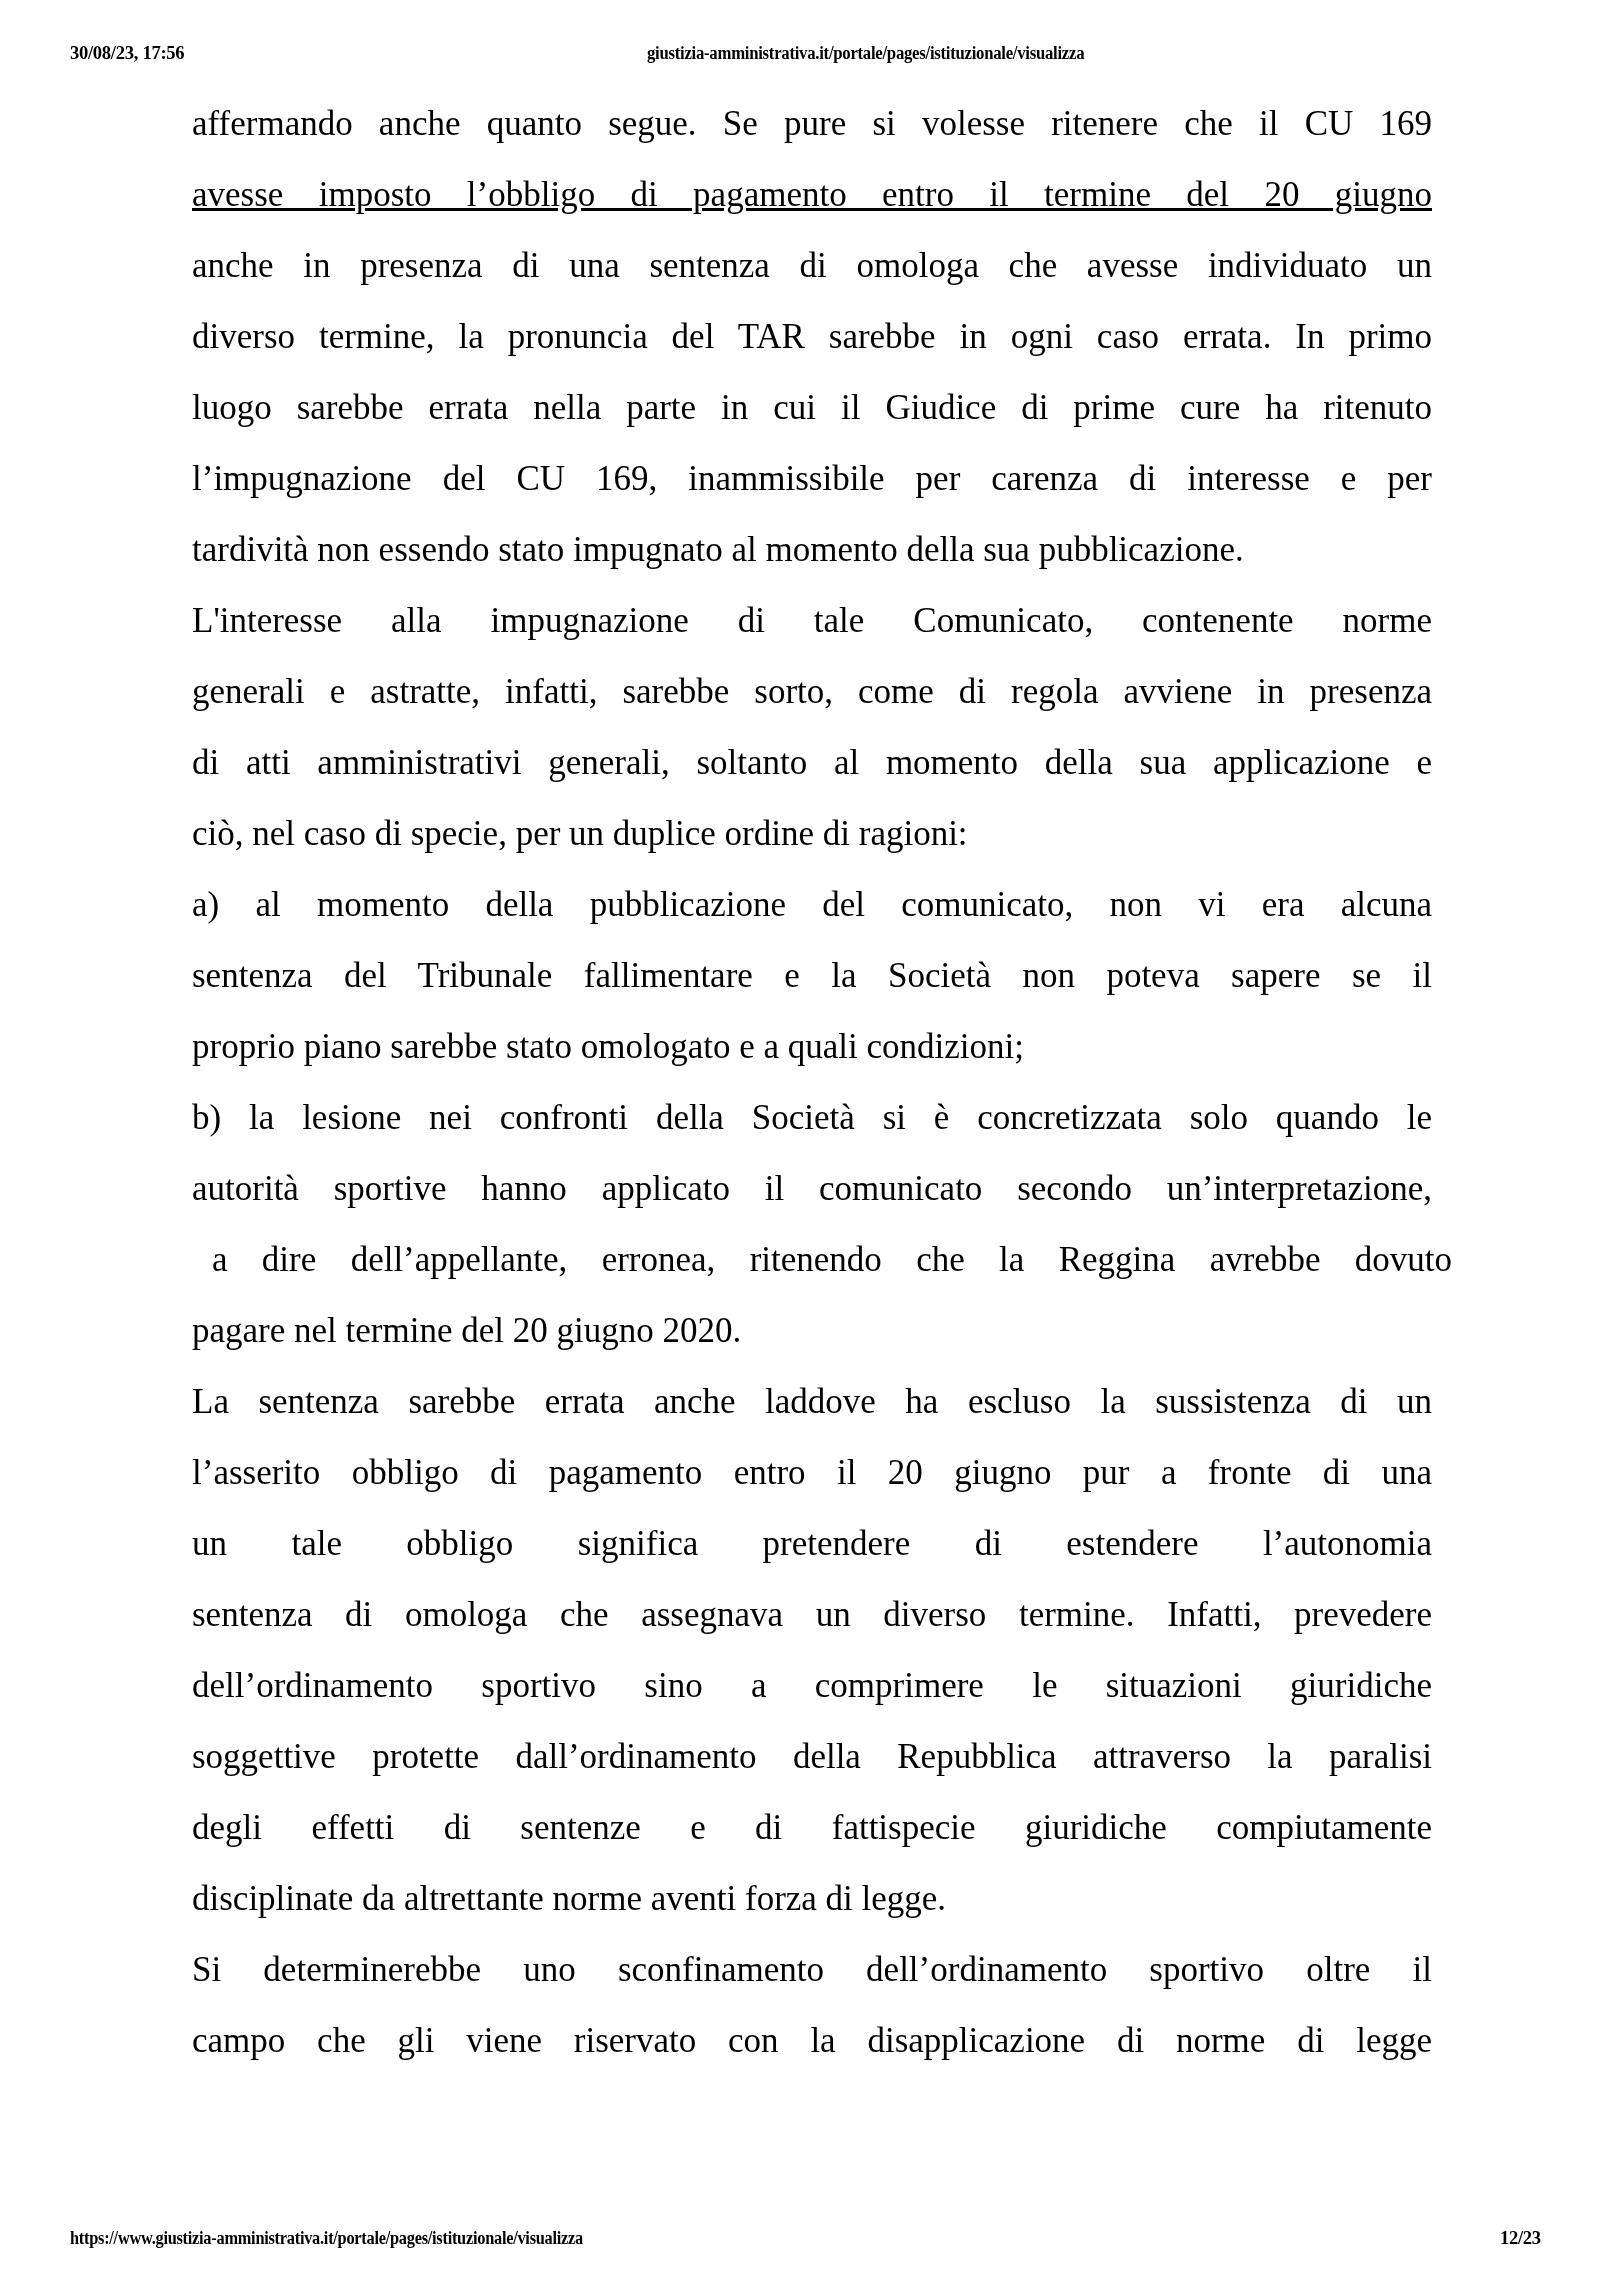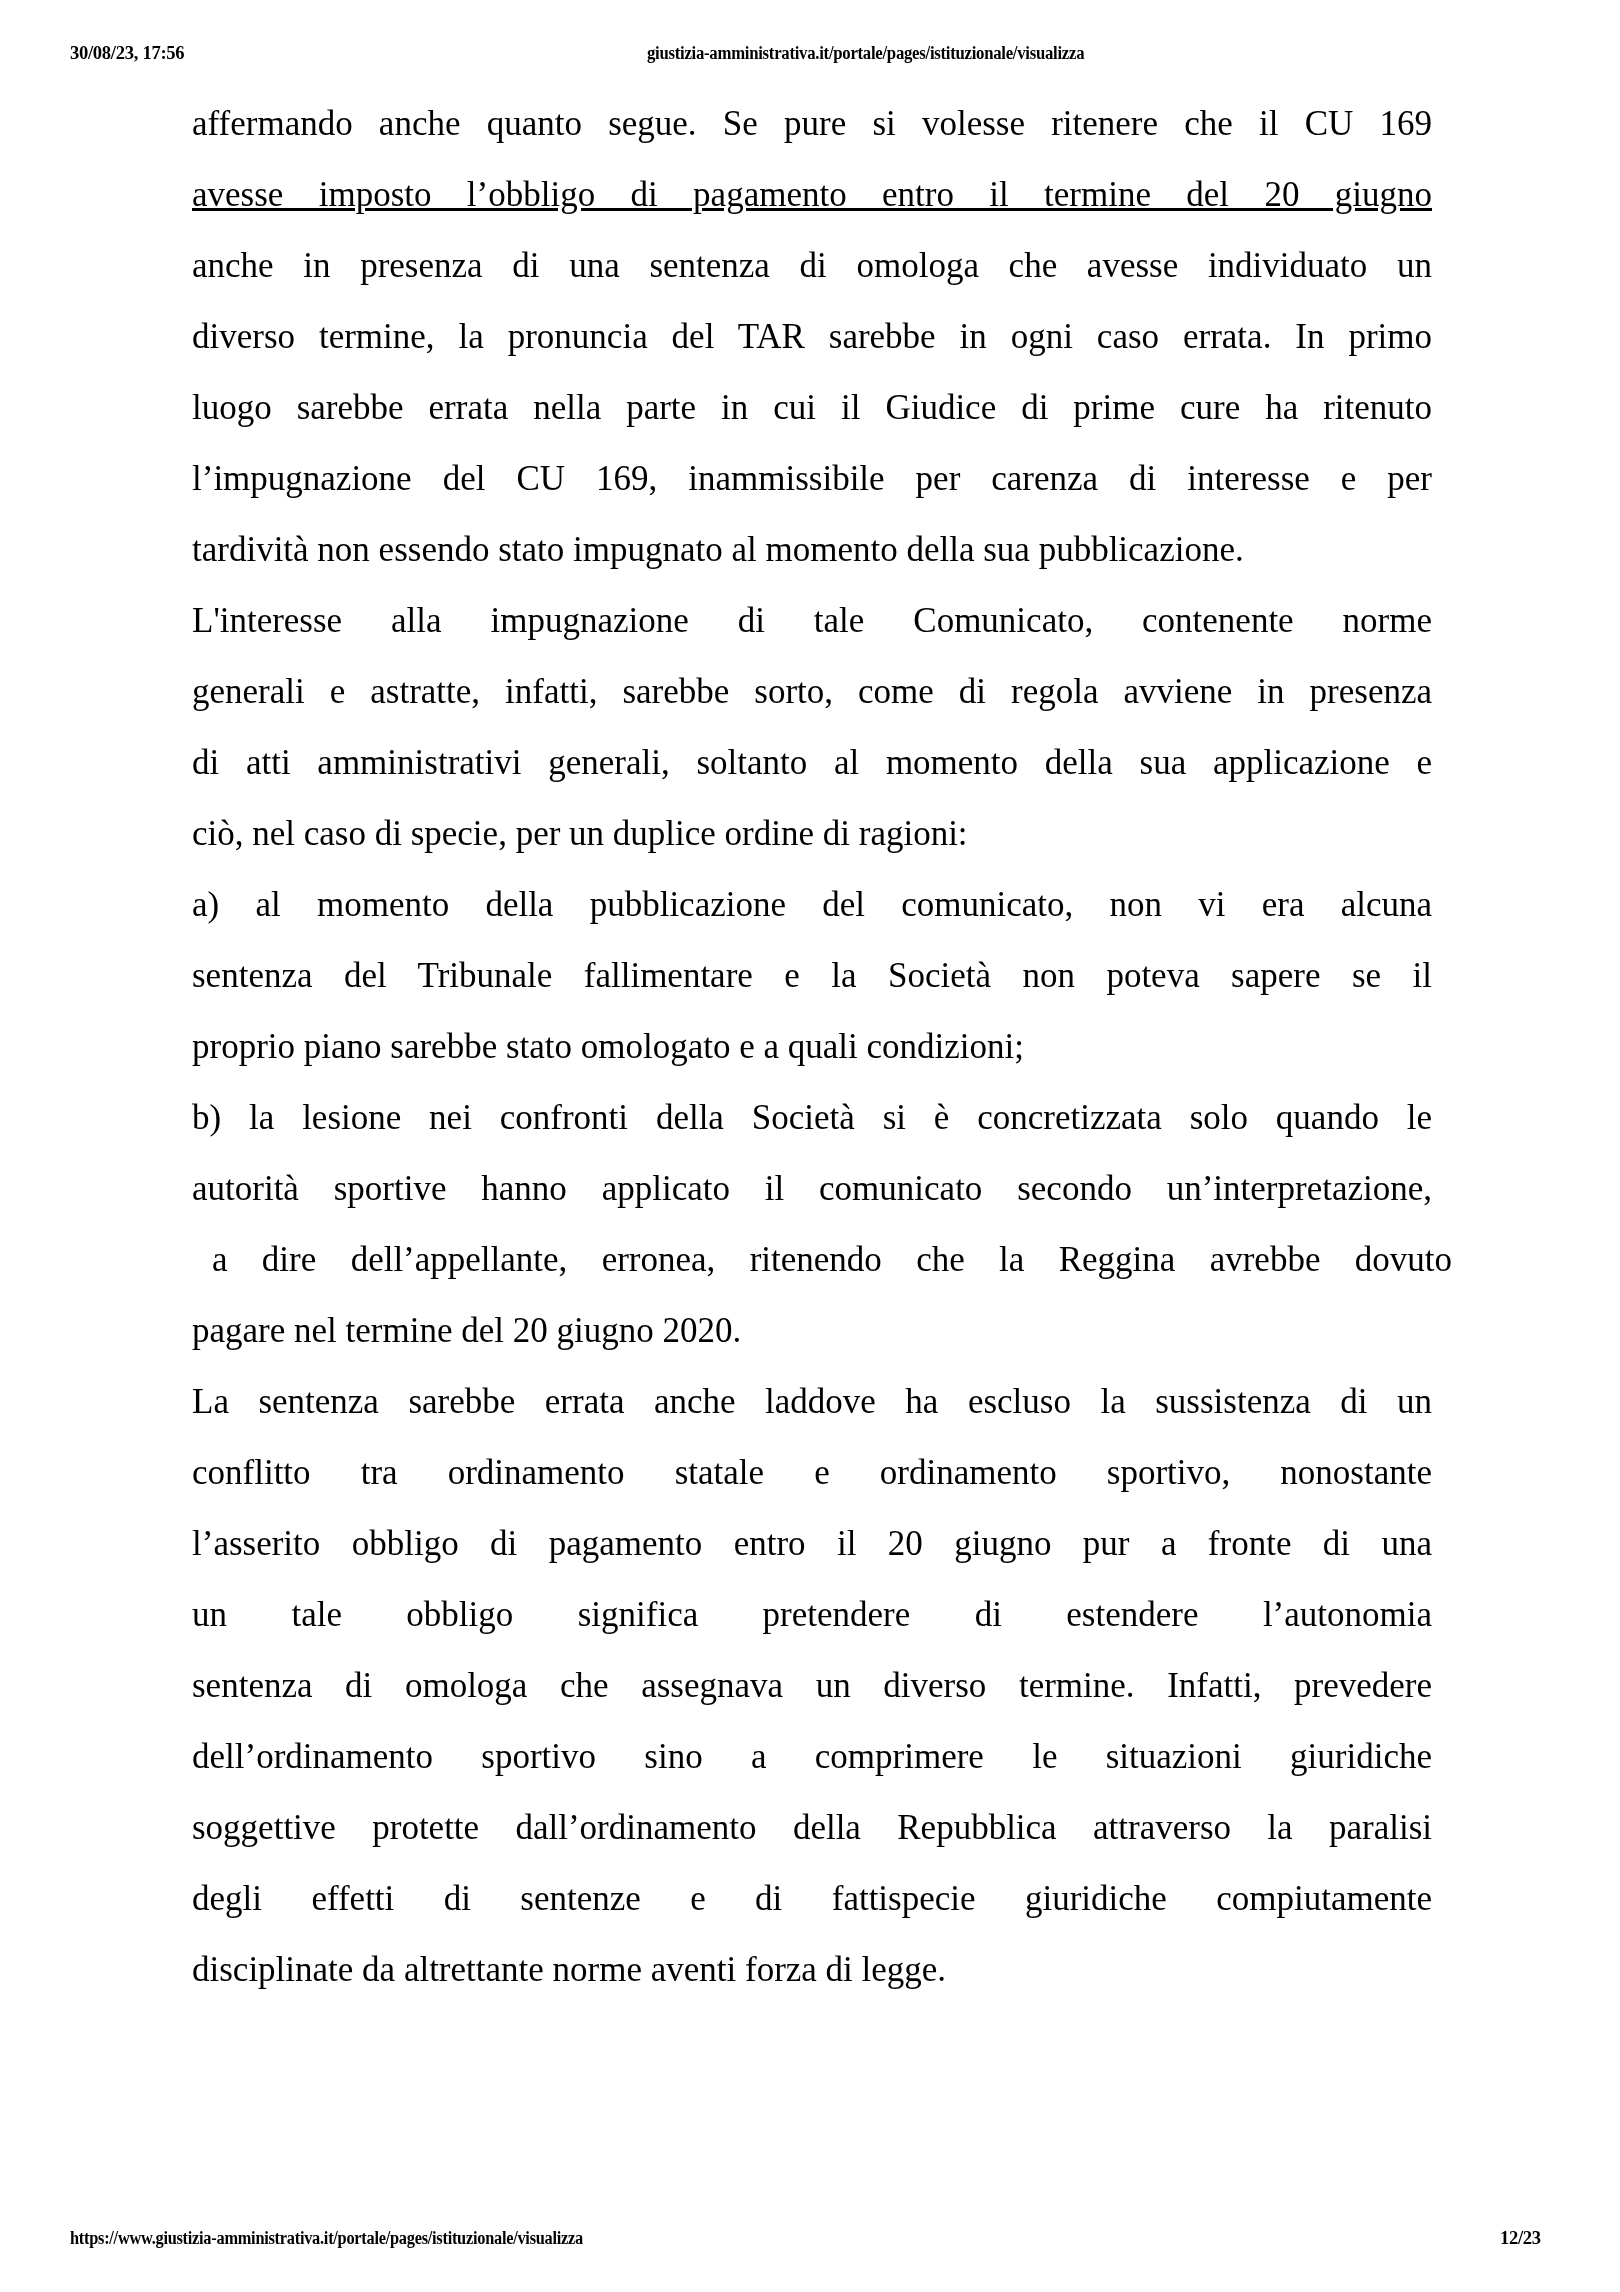--- a/index.html
+++ b/index.html
@@ -115,30 +115,33 @@
 
   <div class="para">
     <span class="line" style="white-space: normal; width: 1240px;">b) la lesione nei confronti della Società si è concretizzata solo quando le</span>
     <span class="line" style="white-space: normal; width: 1240px;">autorità sportive hanno applicato il comunicato secondo un’interpretazione,</span>
     <span class="line" style="white-space: normal; width: 1240px; margin-left: 20px;">a dire dell’appellante, erronea, ritenendo che la Reggina avrebbe dovuto</span>
     <span class="line last" style="white-space: normal; width: 1240px;">pagare nel termine del 20 giugno 2020.</span>
   </div>
 
   <div class="para">
     <span class="line" style="white-space: normal; width: 1240px;">La sentenza sarebbe errata anche laddove ha escluso la sussistenza di un</span>
-    <span class="line" style="white-space: normal; width: 1240px;">conflitto tra ordinamento statale e ordinamento sportivo, nonostante</span>
     <span class="line" style="white-space: normal; width: 1240px;">l’asserito obbligo di pagamento entro il 20 giugno pur a fronte di una</span>
     <span class="line" style="white-space: normal; width: 1240px;">un tale obbligo significa pretendere di estendere l’autonomia</span>
     <span class="line" style="white-space: normal; width: 1240px;">sentenza di omologa che assegnava un diverso termine. Infatti, prevedere</span>
     <span class="line" style="white-space: normal; width: 1240px;">dell’ordinamento sportivo sino a comprimere le situazioni giuridiche</span>
     <span class="line" style="white-space: normal; width: 1240px;">soggettive protette dall’ordinamento della Repubblica attraverso la paralisi</span>
     <span class="line" style="white-space: normal; width: 1240px;">degli effetti di sentenze e di fattispecie giuridiche compiutamente</span>
     <span class="line last" style="white-space: normal; width: 1240px;">disciplinate da altrettante norme aventi forza di legge.</span>
   </div>
 
+  <div class="para">
+    <span class="line" style="white-space: normal; width: 1240px;">Si determinerebbe uno sconfinamento dell’ordinamento sportivo oltre il</span>
+    <span class="line" style="white-space: normal; width: 1240px;">campo che gli viene riservato con la disapplicazione di norme di legge</span>
+  </div>
 
 </div>
 
 <div class="print-footer">
   <span class="ftr-left">https://www.giustizia-amministrativa.it/portale/pages/istituzionale/visualizza</span>
   <span class="ftr-right">12/23</span>
 </div>
 
 
 </body></html>

